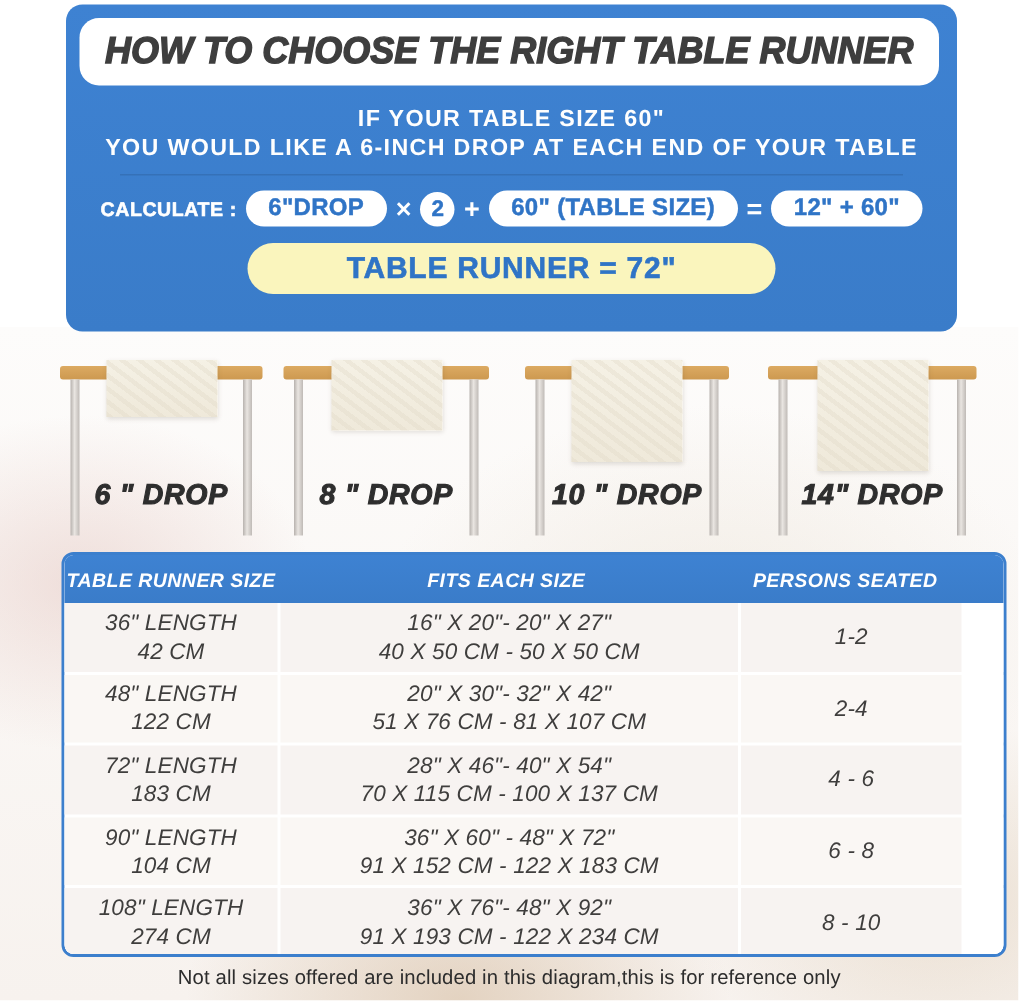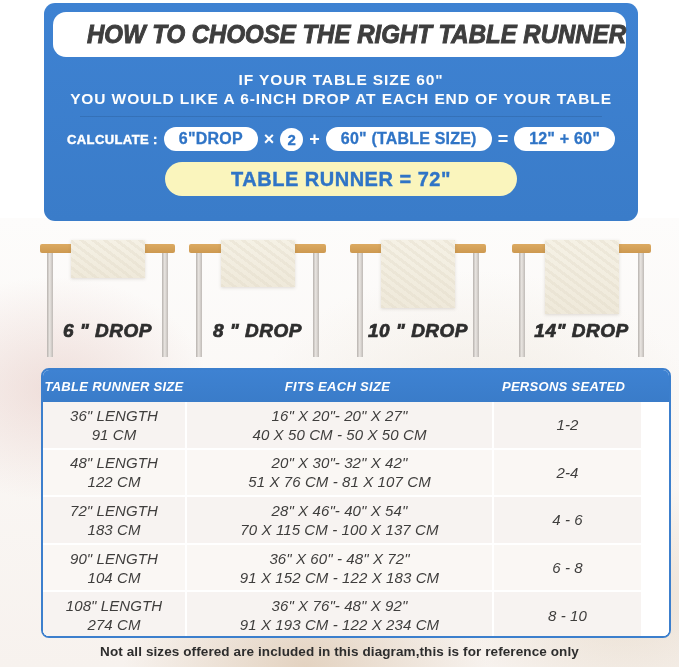--- a/index.html
+++ b/index.html
@@ -24,21 +24,21 @@
   
   .blue-panel {
     position:absolute; left:44px; top:3px; width:594px; height:218px;
     background:linear-gradient(#3e82d2,#3a7cc9);
     border-radius:11px;
     z-index:2;
   }
   .title-box {
     position:absolute; left:9px; right:12px; top:9px; height:45px;
     background:#ffffff; border-radius:13px;
-    display:flex; align-items:center; justify-content:flex-end;
+    display:flex; align-items:center; justify-content:center;
   }
   .title-box h1 {
     font-size:24px; font-weight:bold; font-style:italic;
     color:#3e3e3e; -webkit-text-stroke:0.9px #3e3e3e;
     letter-spacing:0px; white-space:nowrap; transform:scaleY(1.04);
   }
   .intro { margin-top:67px; text-align:center; color:#fefefe; }
   .intro p { font-size:15.5px; font-weight:bold; letter-spacing:0.9px; line-height:19px; }
   .intro-divider {
     margin:8px 36px 0 36px; height:0;
@@ -124,21 +124,21 @@
   .td {
     background:rgba(250,247,244,0.96);
     display:flex; flex-direction:column; align-items:center; justify-content:center;
     color:#3f3e3d; font-size:15px; line-height:19px; text-align:center;
     letter-spacing:0.1px;
   }
   .trow:nth-child(odd) .td { background:rgba(247,243,240,0.96); }
 
   .footer-note {
     position:absolute; left:0; top:644px; width:679px; text-align:center;
-    font-size:13.5px; font-weight:bold; color:#2d2d2d; letter-spacing:0.1px;
+    font-size:13.5px; font-weight:normal; color:#2d2d2d; letter-spacing:0.1px;
     z-index:2;
   }
 </style>
 </head>
 <body>
 
 <div class="bg-texture"></div>
 
 <div class="blue-panel">
   <div class="title-box">
@@ -196,21 +196,21 @@
 <div class="size-table">
   <div class="thead">
     <div class="th">TABLE RUNNER SIZE</div>
     <div class="th">FITS EACH SIZE</div>
     <div class="th">PERSONS SEATED</div>
   </div>
   <div class="tbody">
     <div class="trow">
       <div class="td">
         <span>36" LENGTH</span>
-        <span>91 CM</span>
+        <span>42 CM</span>
       </div>
       <div class="td">
         <span>16" X 20"- 20" X 27"</span>
         <span>40 X 50 CM - 50 X 50 CM</span>
       </div>
       <div class="td">1-2</div>
     </div>
     <div class="trow">
       <div class="td">
         <span>48" LENGTH</span>

